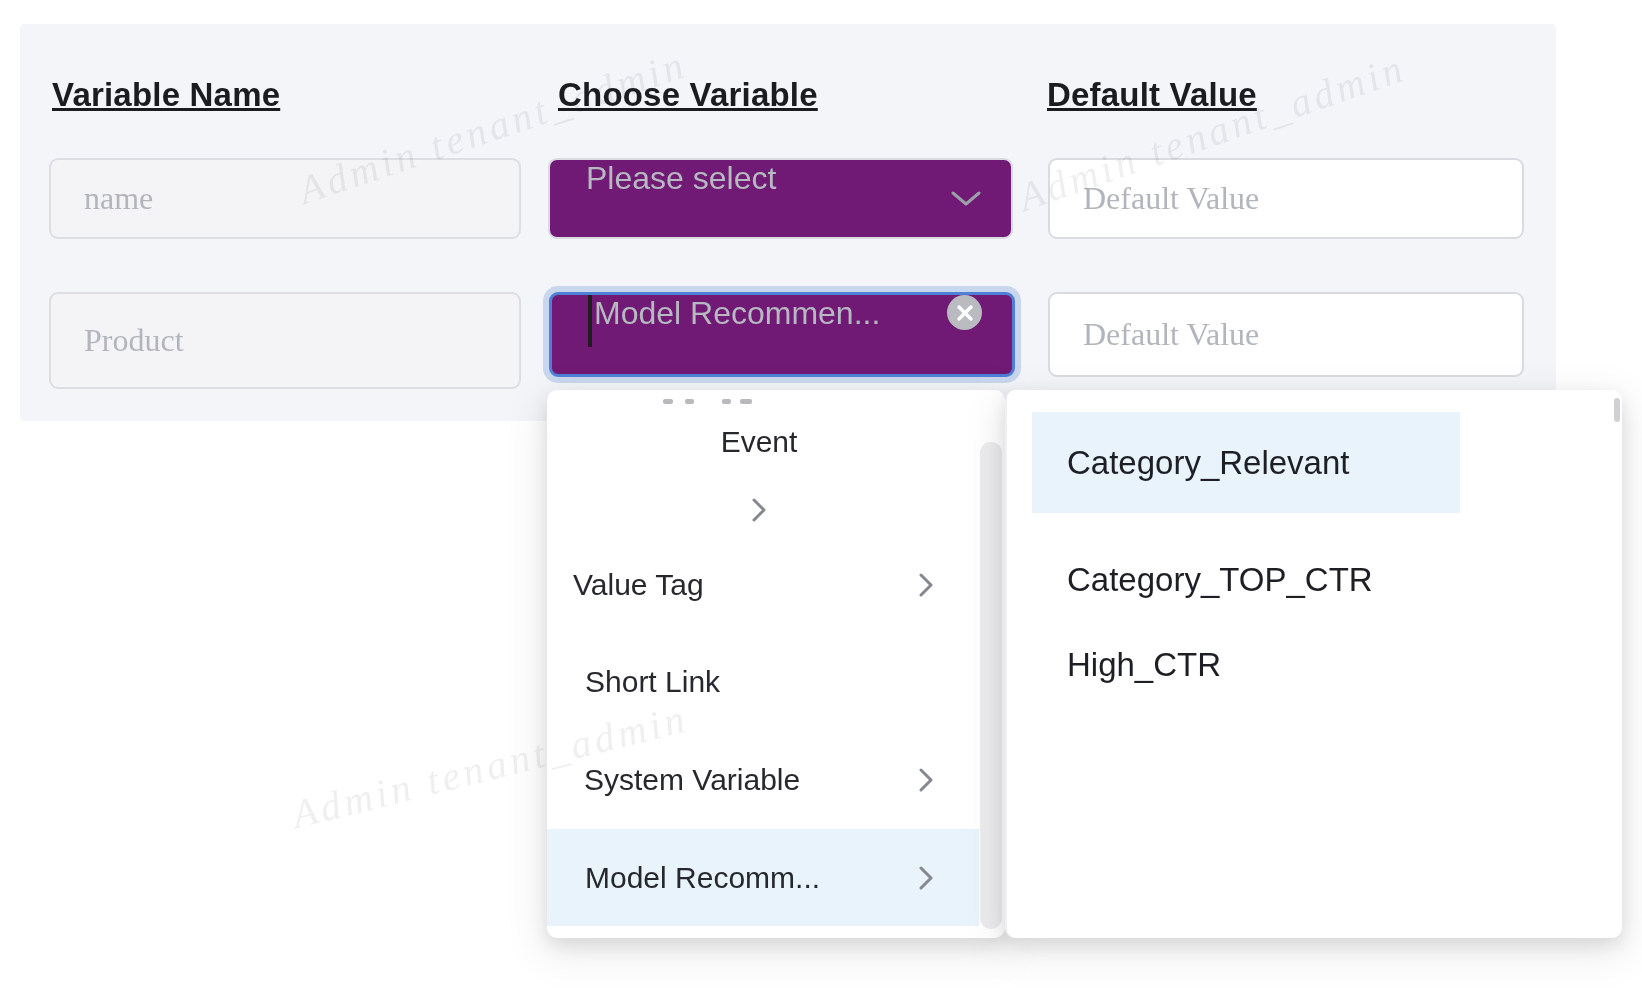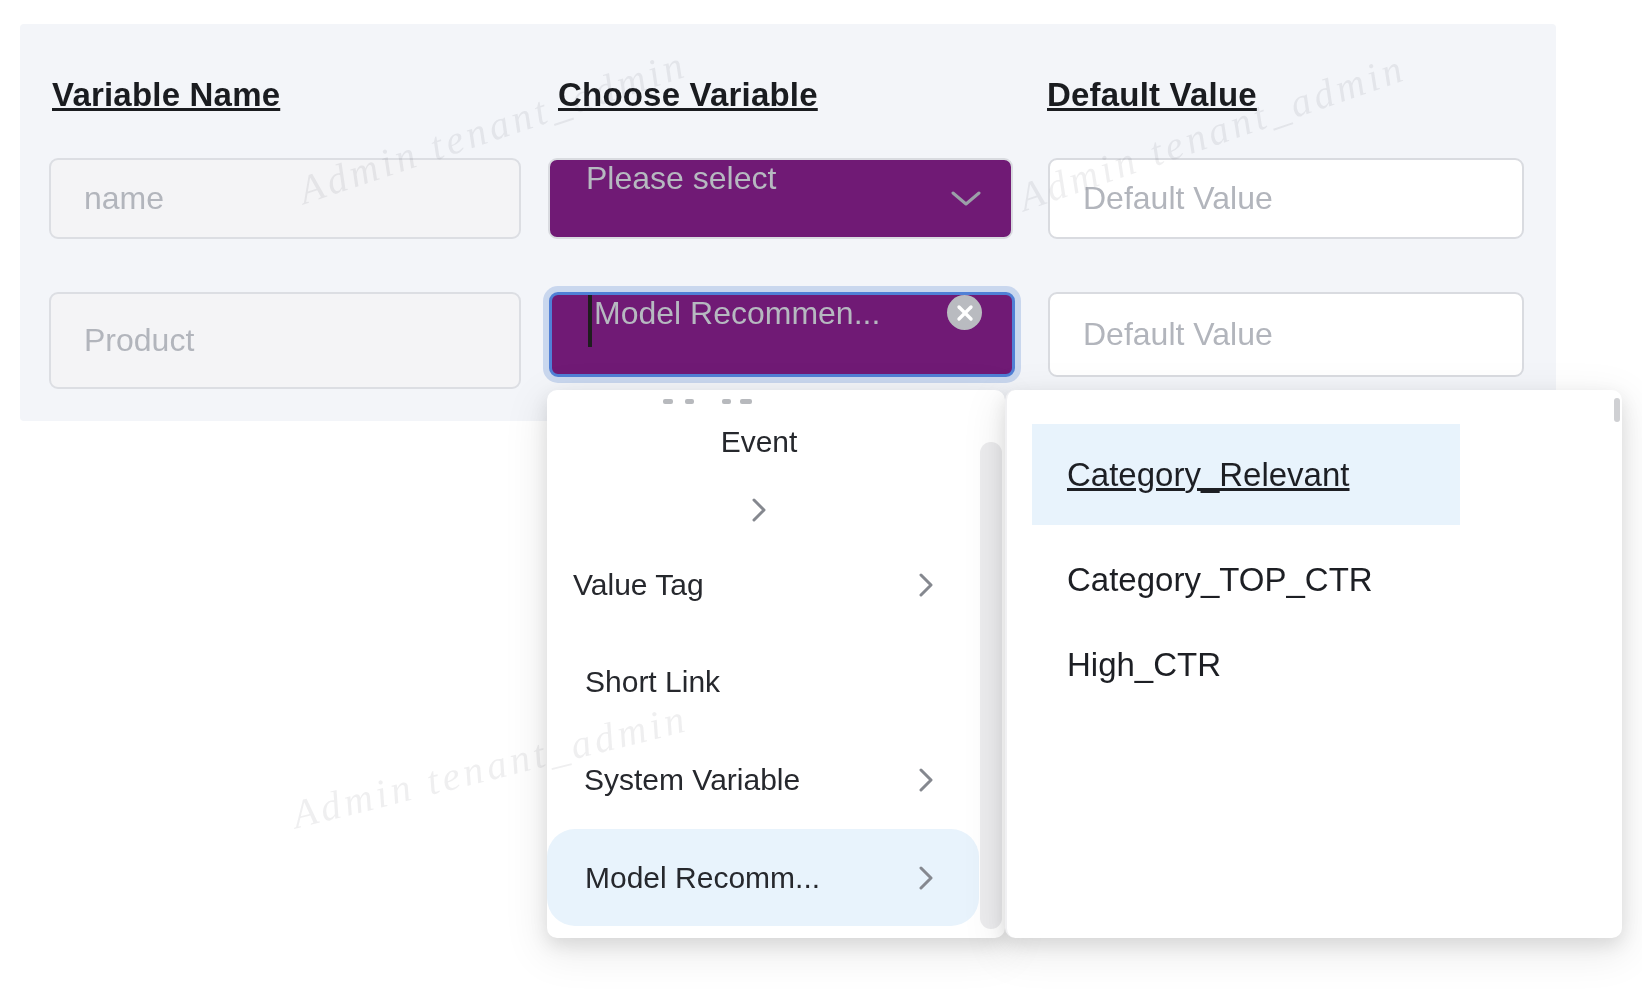--- a/index.html
+++ b/index.html
@@ -8,41 +8,41 @@
     font-family:"Liberation Sans","DejaVu Sans",sans-serif;background:#ffffff;
   }
   
   .panel{position:absolute;left:20px;top:24px;width:1536px;height:397px;
     background:#f3f5f9;border-radius:4px;}
   .col-label{position:absolute;top:76px;font-size:33px;font-weight:700;color:#1a1c20;letter-spacing:.2px;text-decoration:underline;}
   .lbl-1{left:52px;} .lbl-2{left:558px;} .lbl-3{left:1047px;}
   input.textbox{box-sizing:border-box;border-radius:9px;font-family:inherit;font-size:32px;
     padding:0 33px;outline:none;width:100%;height:100%;}
   input.textbox::placeholder{color:#b2b5bc;opacity:1;}
-  .wrap{position:absolute;}
+  .wrap{position:absolute;font-family:Liberation Serif, serif;}
   .disabled-box{background:#f4f4f6;border:2px solid #dcdee3;color:#aeb1b8;}
   .white-box{background:#ffffff;border:2px solid #d9dbe0;color:#b7bac1;}
 
   .select{position:absolute;box-sizing:border-box;background:#701a75;border-radius:9px;
     display:flex;padding:0 30px 0 36px;}
   .select-plain{border:2px solid #d9dbe0;}
   .select-text{font-size:32px;color:#b6b9c0;flex:1;white-space:nowrap;overflow:hidden;}
   .select-focus{border:3px solid #5080d6;box-shadow:0 0 0 6px rgba(93,135,212,.28);}
   .caret-bar{width:4px;height:52px;background:#1e1e1e;margin-right:2px;flex:none;}
   .clear-btn{flex:none;width:35px;height:35px;border-radius:50%;background:#b9bbc0;
     display:flex;align-items:center;justify-content:center;}
 
   
   .menu,.submenu{position:absolute;top:390px;background:#fff;border-radius:10px;
     box-shadow:0 7px 18px rgba(0,0,0,.10),0 12px 40px 6px rgba(0,0,0,.08);}
   .menu{left:547px;width:458px;height:548px;}
   .submenu{left:1005px;width:615px;height:548px;border-left:2px solid #f0f0f2;}
   .menu-item{position:absolute;left:0;width:432px;height:97px;display:flex;align-items:center;
     padding:0 46px 0 38px;box-sizing:border-box;font-size:30px;color:#26282d;}
-  .menu-item.active{background:#e8f3fc;border-radius:28px;}
+  .menu-item.active{background:#e8f3fc;}
   .menu-item .mi-label{flex:1;white-space:nowrap;}
   .menu-chevron{flex:none;display:flex;align-items:center;}
   .remnant{position:absolute;top:9px;height:5px;background:#90939a;opacity:.65;border-radius:2px;}
   .vthumb{position:absolute;background:#ececee;border-radius:11px;}
   .sub-item{position:absolute;left:25px;width:428px;height:101px;display:flex;align-items:center;
     padding-left:35px;box-sizing:border-box;font-size:33px;font-weight:500;color:#1d1f24;white-space:nowrap;}
   .sub-item.active{background:#e8f3fc;}
   .sub-thumb{position:absolute;left:607px;top:8px;width:6px;height:24px;background:#cfd0d3;border-radius:3px;}
 
   
@@ -139,21 +139,21 @@
         <svg width="14" height="24" viewBox="0 0 14 24">
             <polyline points="2,2 12,12 2,22" stroke="#85888f" stroke-width="3" fill="none" stroke-linecap="round" stroke-linejoin="round"></polyline>
           </svg>
       </span>
     </div>
 
     <div class="vthumb" style="left:433px;top:52px;width:22px;height:487px;"></div>
   </div>
 
   <div class="submenu">
-    <div class="sub-item active" style="top:34px;text-decoration:underline;">
+    <div class="sub-item active" style="top:22px;">
       <span>Category_Relevant</span>
     </div>
     <div class="sub-item" style="top:139px;align-items:center;">
       <span>Category_TOP_CTR</span>
     </div>
     <div class="sub-item" style="top:224px;">
       <span>High_CTR</span>
     </div>
     <div class="sub-thumb"></div>
   </div>

